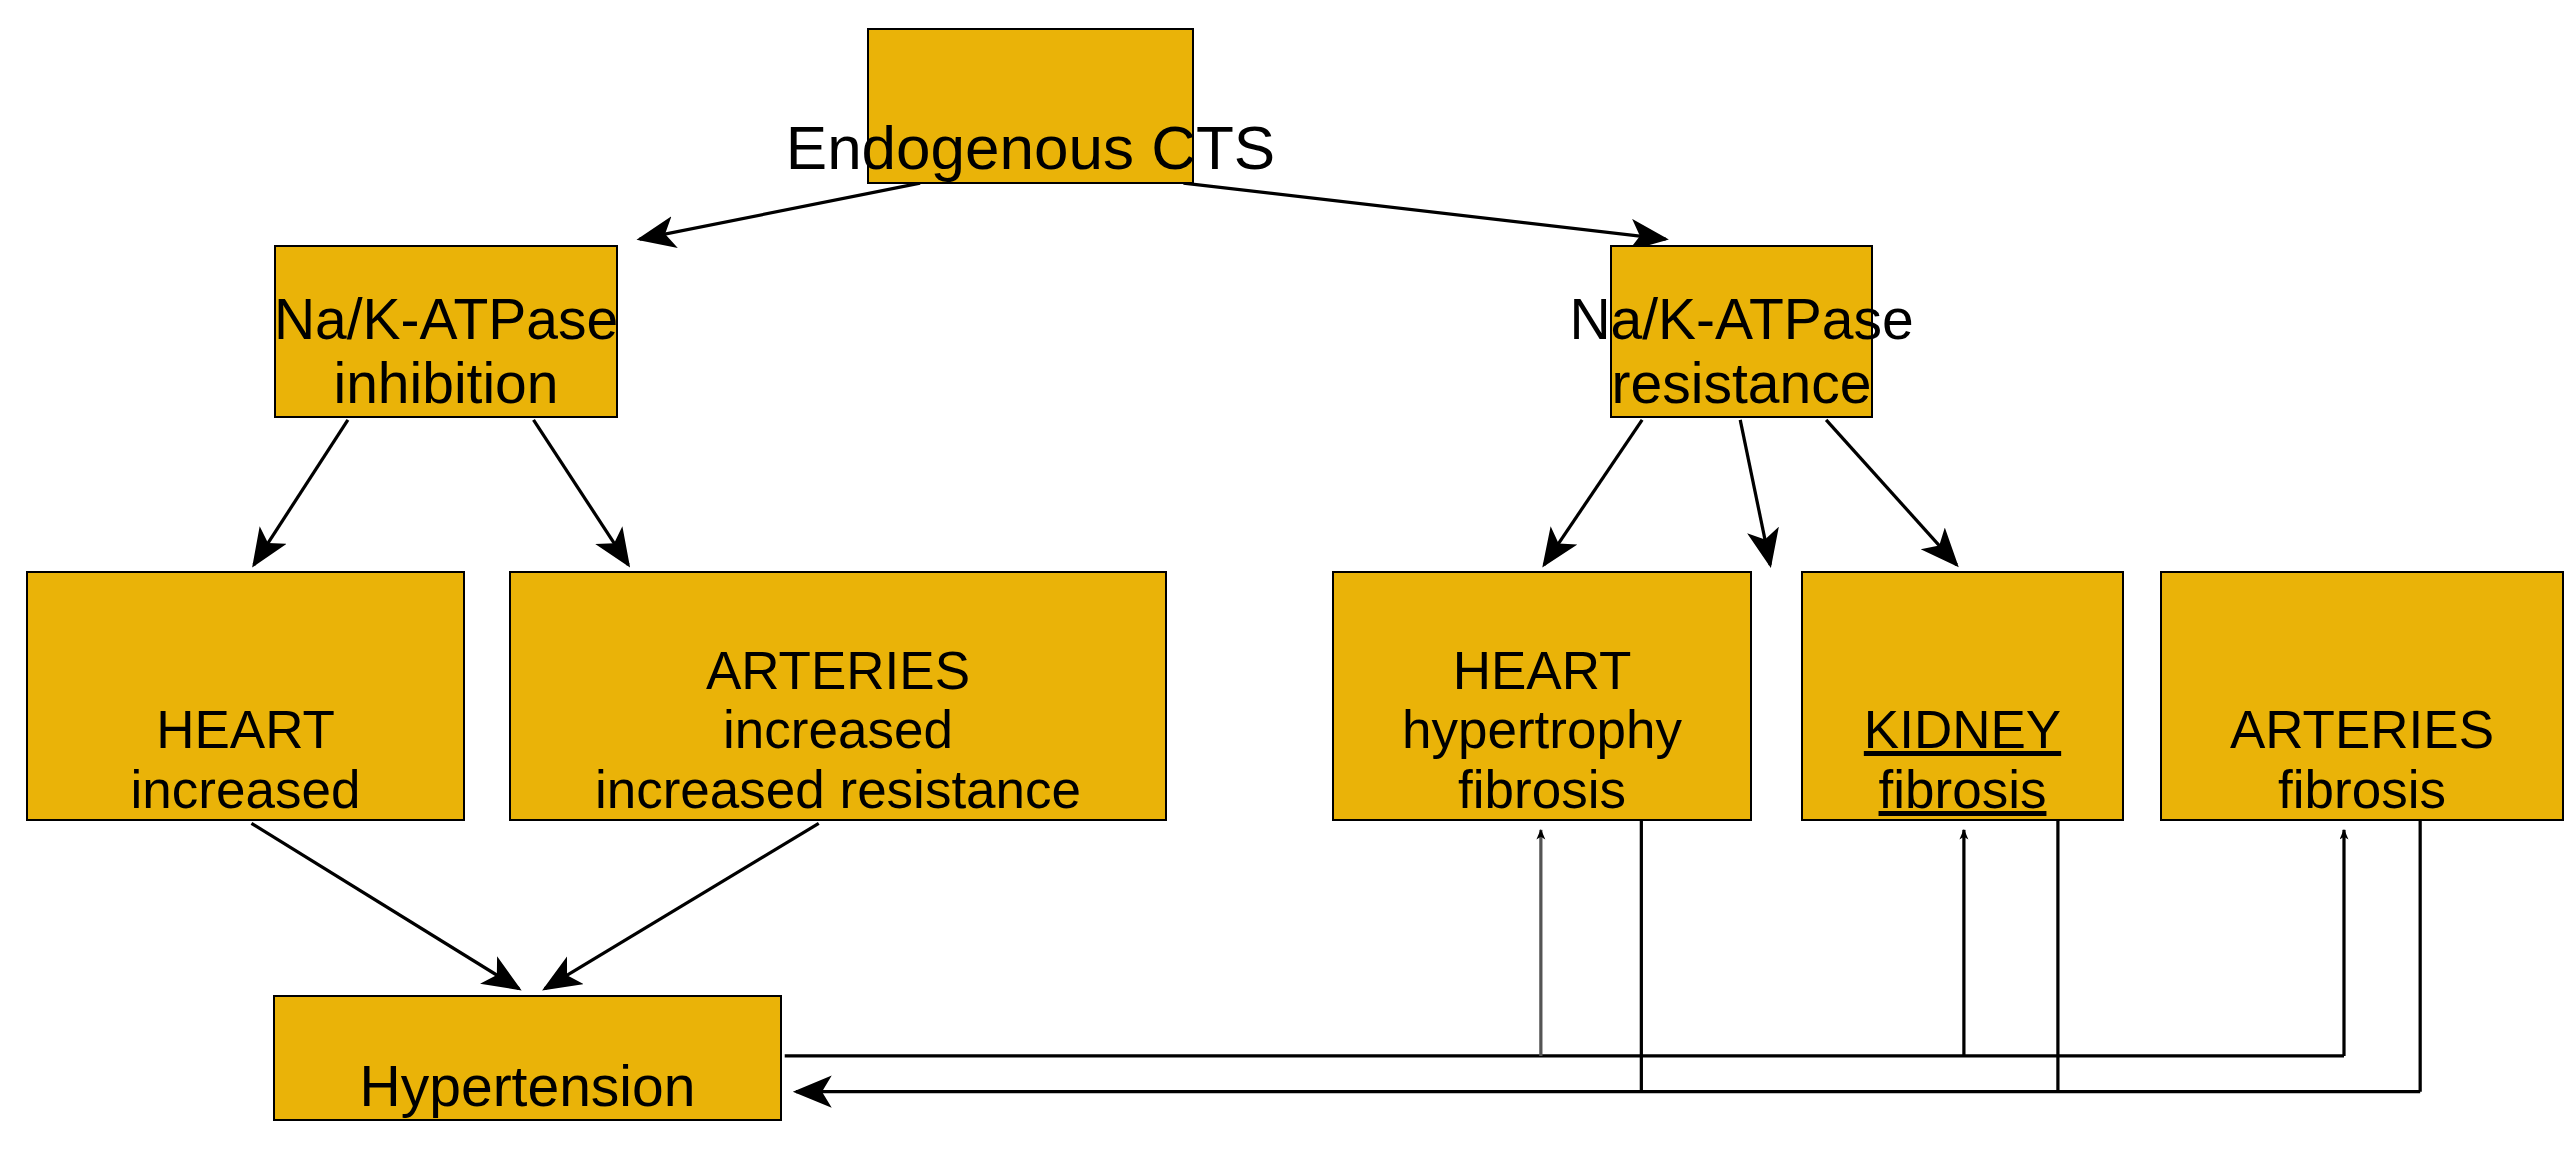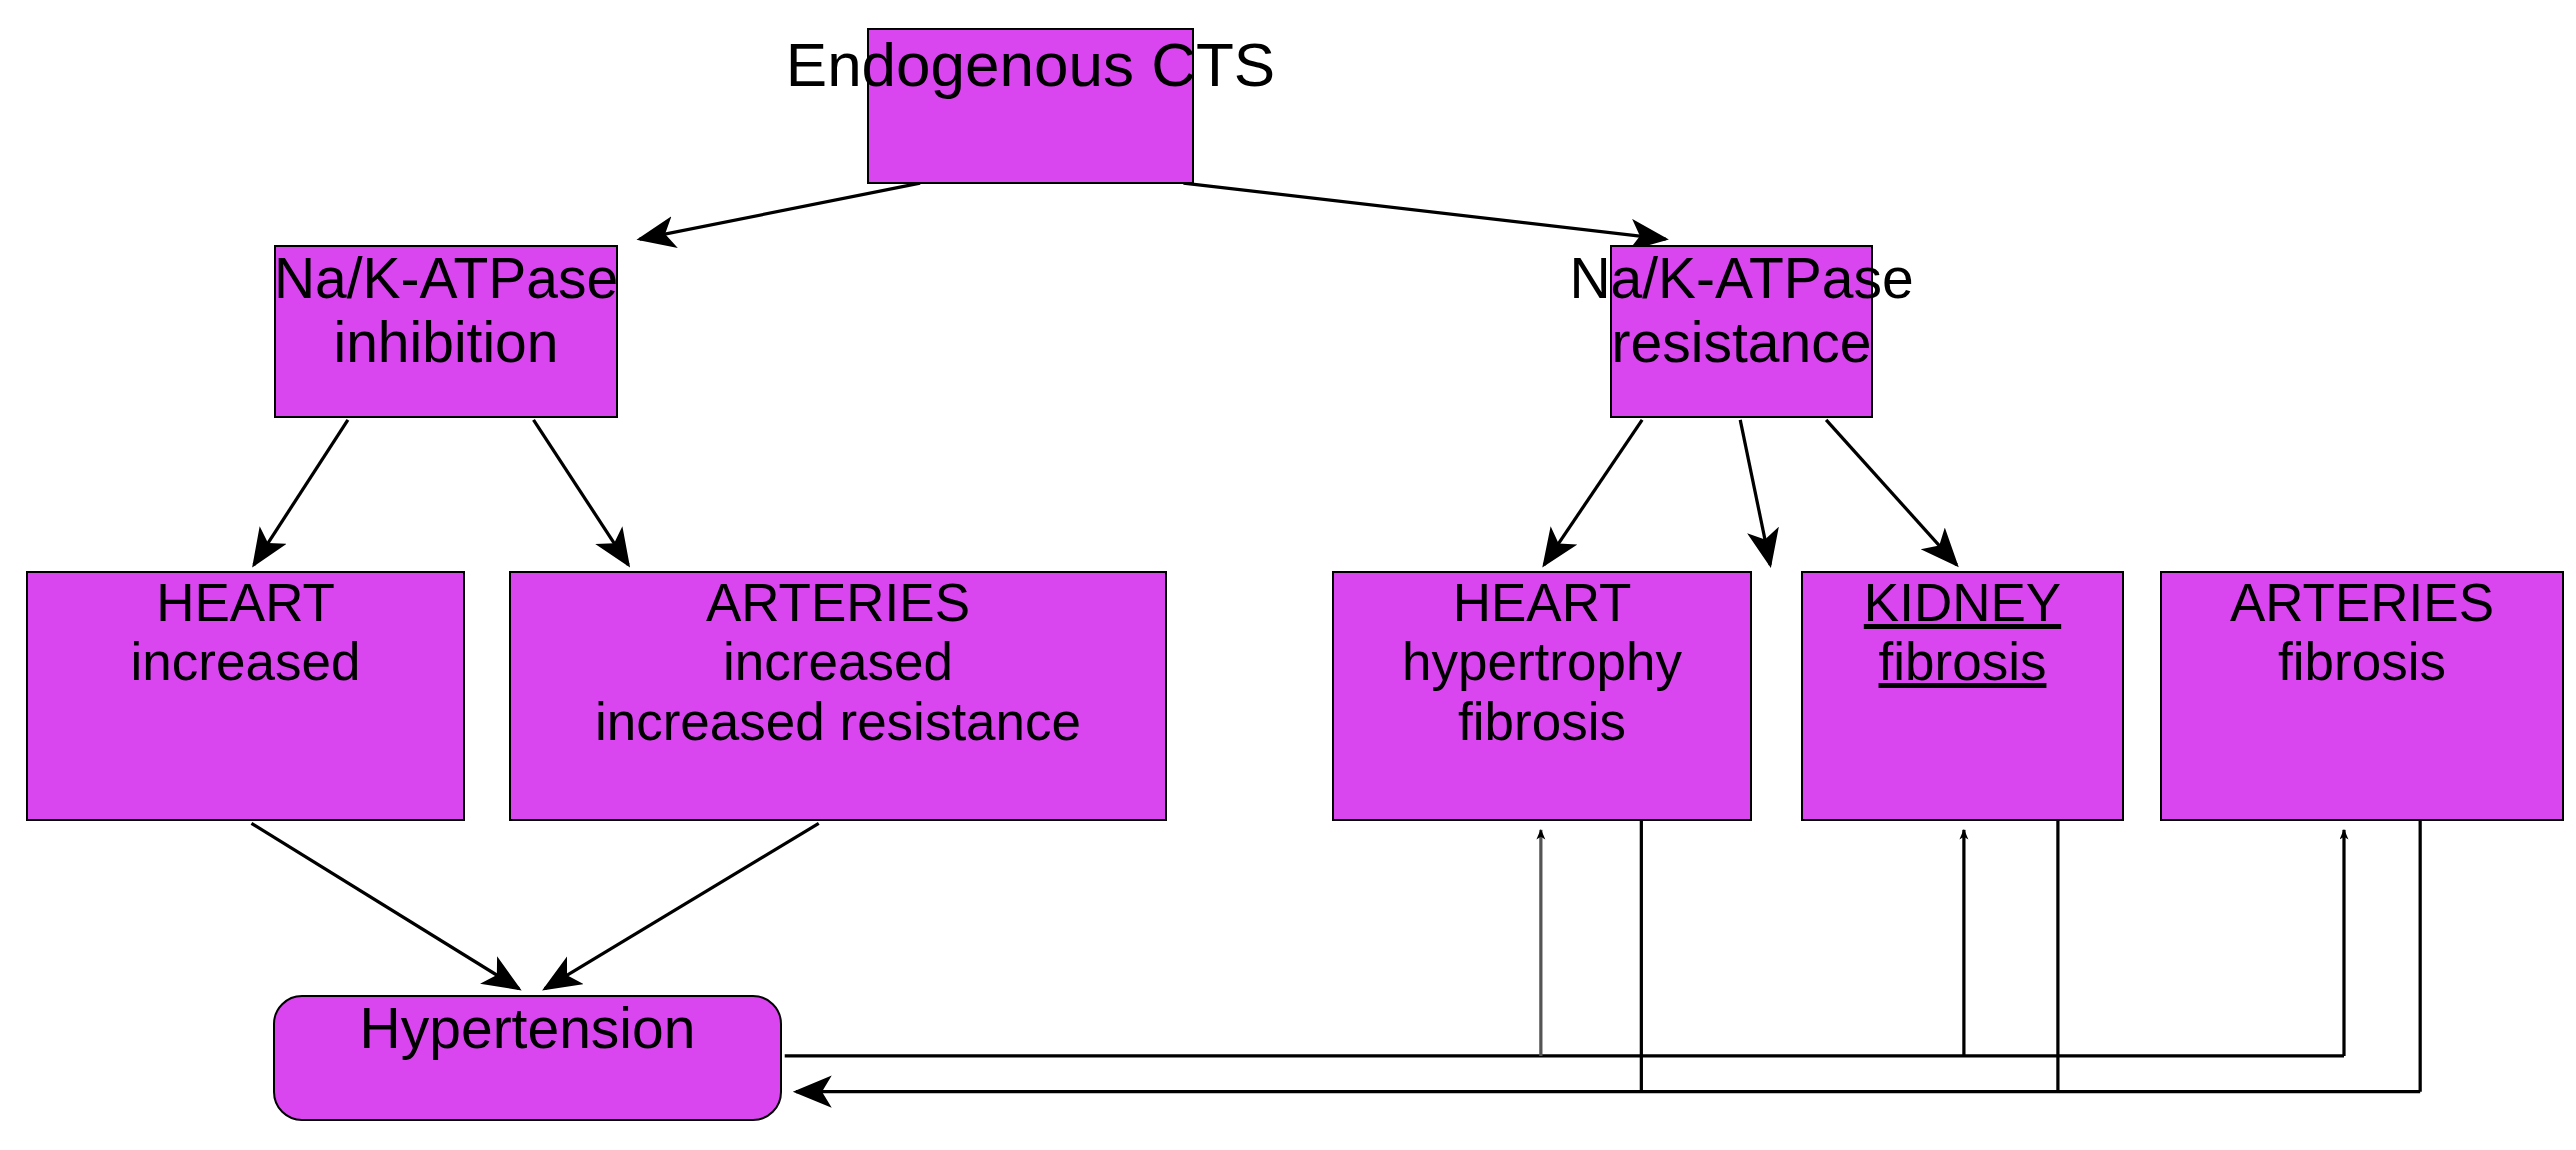--- a/index.html
+++ b/index.html
@@ -22,44 +22,44 @@
     position: absolute;
     left: 0;
     top: 0;
     width: 2576px;
     height: 1150px;
   }
   .node {
     position: absolute;
     box-sizing: border-box;
     border: 2.4px solid #000000;
-    background: #d946ef;
+    background: #eab308;
     display: flex;
     flex-direction: column;
     align-items: center;
-    justify-content: flex-start;
+    justify-content: flex-end;
     text-align: center;
     color: #000000;
     line-height: 1.12;
     z-index: 2;
   }
   .node .line {
     display: block;
     white-space: nowrap;
   }
   
   #node-cts          { left:867px; top: 28px; width: 327px; height: 156px; font-size: 62px; }
   #node-nak-inhib    { left: 274px; top: 245px; width: 344px; height: 173px; font-size: 57px; }
   #node-nak-signal   { left:1610px; top: 245px; width: 263px; height: 173px; font-size: 57px; }
   #node-heart-contr  { left:  26px; top: 571px; width: 439px; height: 250px; font-size: 53px; }
   #node-arteries-res { left: 509px; top: 571px; width: 658px; height: 250px; font-size: 53px; }
   #node-heart-fib    { left:1332px; top: 571px; width: 420px; height: 250px; font-size: 53px; }
   #node-kidney-fib   { left:1801px; top: 571px; width: 323px; height: 250px; font-size: 53px; text-decoration: underline; }
   #node-arteries-fib { left:2160px; top: 571px; width: 404px; height: 250px; font-size: 53px; }
-  #node-hypertension { left: 273px; top:995px; width: 509px; height: 126px; font-size: 57px; border-radius: 29px; }
+  #node-hypertension { left: 273px; top:995px; width: 509px; height: 126px; font-size: 57px; }
 </style>
 </head>
 <body>
 
 <div id="diagram-root">
 
   <svg id="edge-layer" viewBox="0 0 3178 1419" xmlns="http://www.w3.org/2000/svg">
     <defs>
       <marker id="ah" markerWidth="14" markerHeight="14" refX="11" refY="5" orient="auto" markerUnits="strokeWidth">
         <path d="M0,0 L12,5 L0,10 L3,5 z" fill="#000000"></path>

